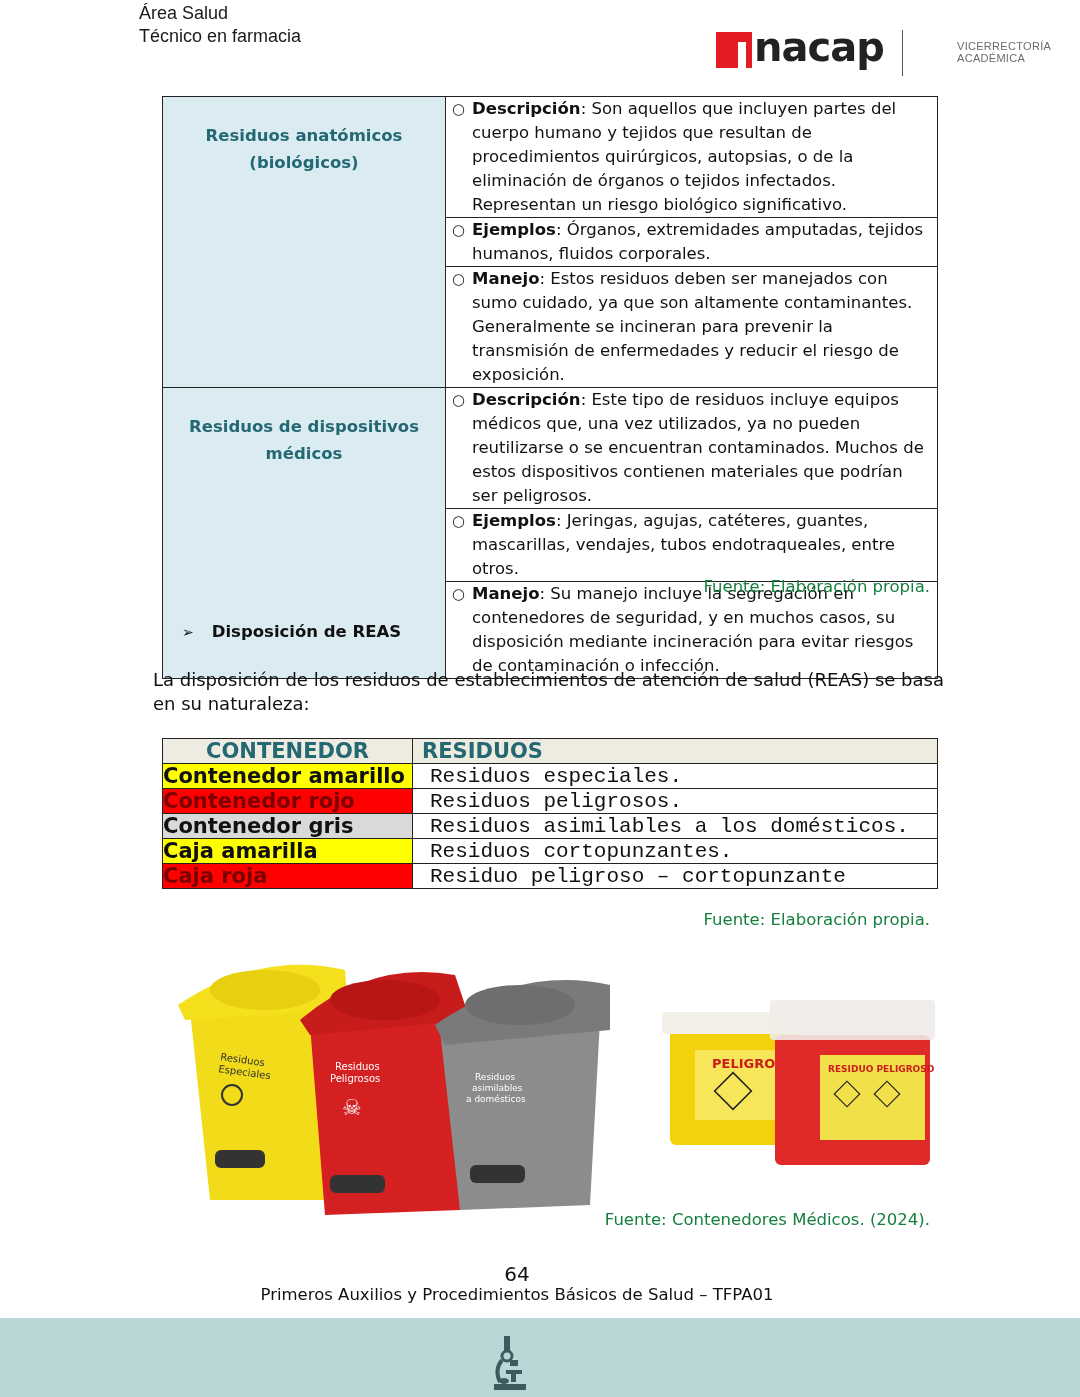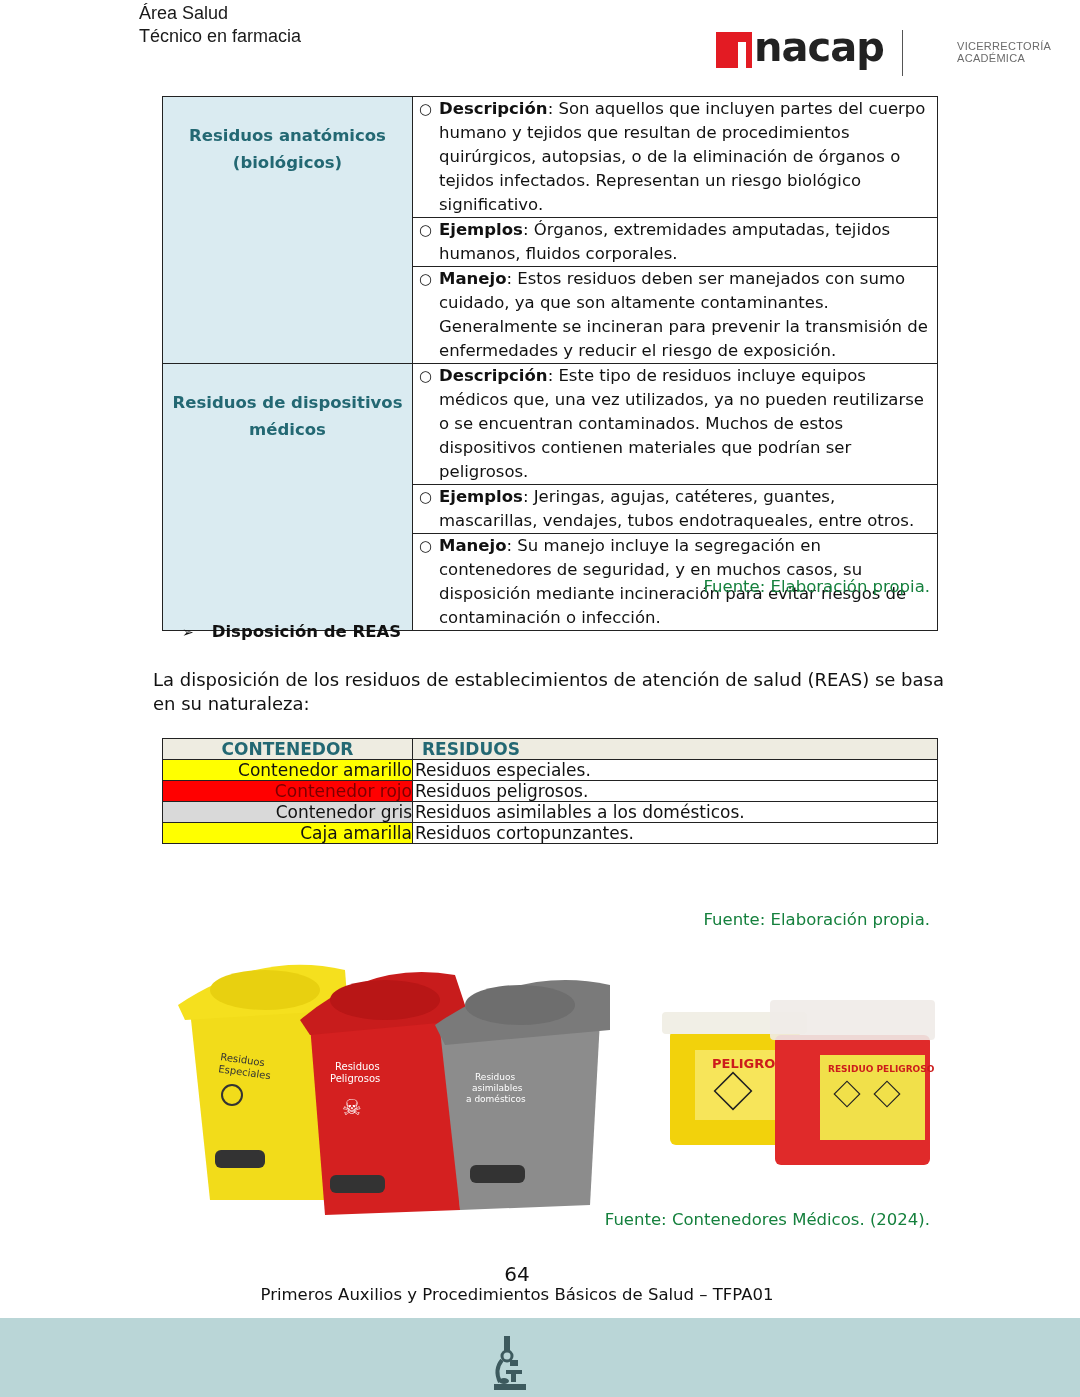--- a/index.html
+++ b/index.html
@@ -11,39 +11,39 @@
   .logo-mark { position: absolute; left: 0; top: 4px; width: 36px; height: 36px; background: #e31b23; }
   .logo-mark::after { content: ""; position: absolute; right: 6px; bottom: 0; width: 8px; height: 26px; background: #fff; }
   .logo-word { position: absolute; left: 38px; top: -4px; font-family: "DejaVu Sans", sans-serif; font-weight: bold; font-size: 40px; letter-spacing: -1px; color: #222; }
   .logo-sep { position: absolute; left: 186px; top: 2px; width: 1px; height: 46px; background: #555; }
   .logo-sub { position: absolute; left: 199px; top: 12px; font-size: 11px; line-height: 12px; color: #6b6b6b; letter-spacing: 0.3px; margin-left: 42px; }
 
   .body-font { font-family: "DejaVu Sans", sans-serif; }
 
   table.t1 { position: absolute; left: 162px; top: 96px; width: 776px; border-collapse: collapse; }
   table.t1 td { border: 1.5px solid #222; vertical-align: top; }
-  table.t1 td.cat { width: 250px; background: #daebf1; color: #236873; font-weight: bold; font-size: 16.5px; line-height: 27px; text-align: center; padding-top: 25px; }
+  table.t1 td.cat { width: 283px; background: #daebf1; color: #236873; font-weight: bold; font-size: 16.5px; line-height: 27px; text-align: center; padding-top: 25px; }
   table.t1 td.item { padding: 0 4px 0 6px; font-size: 16.5px; line-height: 24px; color: #111; }
   .bullet-row { display: flex; }
   .bullet { width: 20px; flex: 0 0 20px; font-size: 15px; }
   .bullet-text b { font-weight: bold; }
 
   .caption { position: absolute; right: 150px; font-size: 16.5px; color: #15803d; }
 
   .section-heading { position: absolute; left: 182px; top: 622px; font-size: 16.5px; font-weight: bold; display: flex; align-items: center; }
   .section-heading .arrow { margin-right: 18px; font-size: 14px; }
 
   .para { position: absolute; left: 153px; top: 668px; width: 791px; font-size: 18px; line-height: 24px; text-align: justify; text-align-last: left; }
 
   table.t2 { position: absolute; left: 162px; top: 738px; width: 776px; border-collapse: collapse; }
-  table.t2 td, table.t2 th { border: 1.5px solid #222; height: 16px; font-size: 17px; }
+  table.t2 td, table.t2 th { border: 1.5px solid #222; height: 16px; font-size: 21px; }
   table.t2 th { background: #eeece1; color: #236873; font-weight: bold; text-align: left; }
   table.t2 th.c1 { text-align: center; width: 250px; }
-  table.t2 td.c1 { text-align: right; font-weight: normal; }
-  table.t2 td.c2 { padding-left: 2px; }
+  table.t2 td.c1 { text-align: left; font-weight: bold; }
+  table.t2 td.c2 { padding-left: 17px; font-family: Liberation Mono, monospace; }
   table.t2 th.c2 { padding-left: 9px; }
 
   .photo { position: absolute; }
   .page-num { position: absolute; left: 0; width: 1034px; text-align: center; top: 1262px; font-size: 20px; }
   .footer-title { position: absolute; left: 0; width: 1034px; text-align: center; top: 1285px; font-size: 16.5px; }
   .footer-band { position: absolute; left: 0; top: 1318px; width: 1080px; height: 79px; background: #bad6d7; }
   .microscope { position: absolute; left: 490px; top: 1334px; width: 40px; height: 58px; }
 </style>
 </head>
 <body>
@@ -147,20 +147,24 @@
     <td class="c1" style="background:#ff0000;color:#7a0000">Contenedor rojo</td>
     <td class="c2">Residuos peligrosos.</td>
   </tr>
   <tr>
     <td class="c1" style="background:#d9d9d9;color:#111">Contenedor gris</td>
     <td class="c2">Residuos asimilables a los domésticos.</td>
   </tr>
   <tr>
     <td class="c1" style="background:#ffff00;color:#111">Caja amarilla</td>
     <td class="c2">Residuos cortopunzantes.</td>
+  </tr>
+  <tr>
+    <td class="c1" style="background:#ff0000;color:#7a0000">Caja roja</td>
+    <td class="c2">Residuo peligroso – cortopunzante</td>
   </tr>
 </tbody>
   </table>
 
 <div class="caption body-font" style="top:910px">Fuente: Elaboración propia.</div>
 
 <svg class="photo" style="left:170px;top:950px" width="450" height="270" viewBox="0 0 450 270">
 
   <g>
     <path d="M20 60 L160 50 L175 250 L40 250 Z" fill="#f2dc1a"></path>

